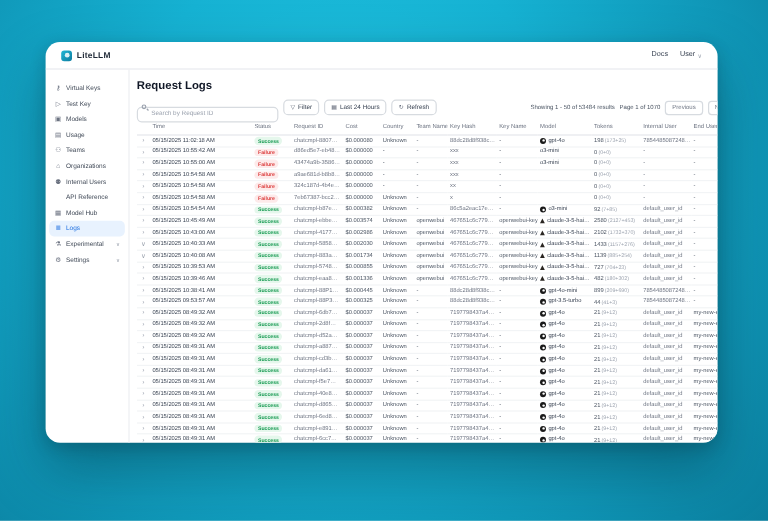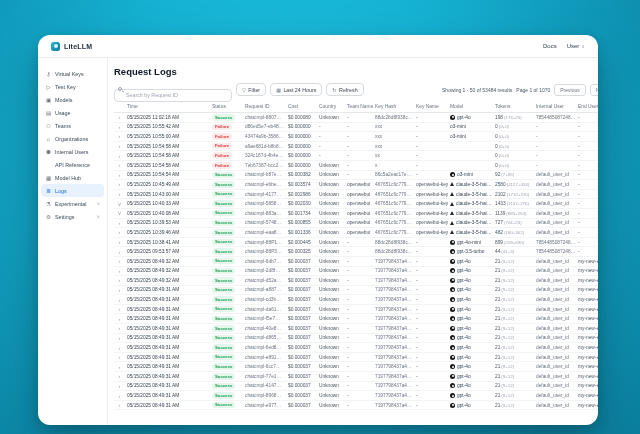--- a/index.html
+++ b/index.html
@@ -2,21 +2,21 @@
 <html><head>
 <meta charset="utf-8">
 <style>
   * { margin:0; padding:0; box-sizing:border-box; }
   html,body { width:640px; height:434px; overflow:hidden; font-family:"Liberation Sans", sans-serif; }
   body {
     background: radial-gradient(circle at 45% 32%, #20c4e1 0%, #16b2d3 40%, #0f95b6 75%, #0b7f9e 100%);
     position:relative;
   }
   .window {
-    position:absolute; left:38px; top:35px; width:560px; height:390px;
+    position:absolute; left:38px; top:35px; width:560px; height:334px;
     background:#fff; border-radius:12px; overflow:hidden;
     box-shadow:0 22px 48px rgba(0,25,35,.35), 0 4px 12px rgba(0,25,35,.18);
     display:flex; flex-direction:column;
   }
   
   .topbar { height:23px; flex:0 0 23px; display:flex; align-items:center; justify-content:space-between; padding:0 13px; border-bottom:1px solid #e8eaee; }
   .brand { display:flex; align-items:center; gap:4px; }
   .brand-icon { width:9px; height:9px; border-radius:2.5px; background:linear-gradient(135deg,#22b8d6,#0e7ca0); position:relative; }
   .brand-icon::after { content:""; position:absolute; left:2.5px; top:2.5px; width:4px; height:4px; border-radius:50%; background:rgba(255,255,255,.85); }
   .brand-name { font-size:7px; font-weight:bold; color:#1f2937; letter-spacing:.2px; }

